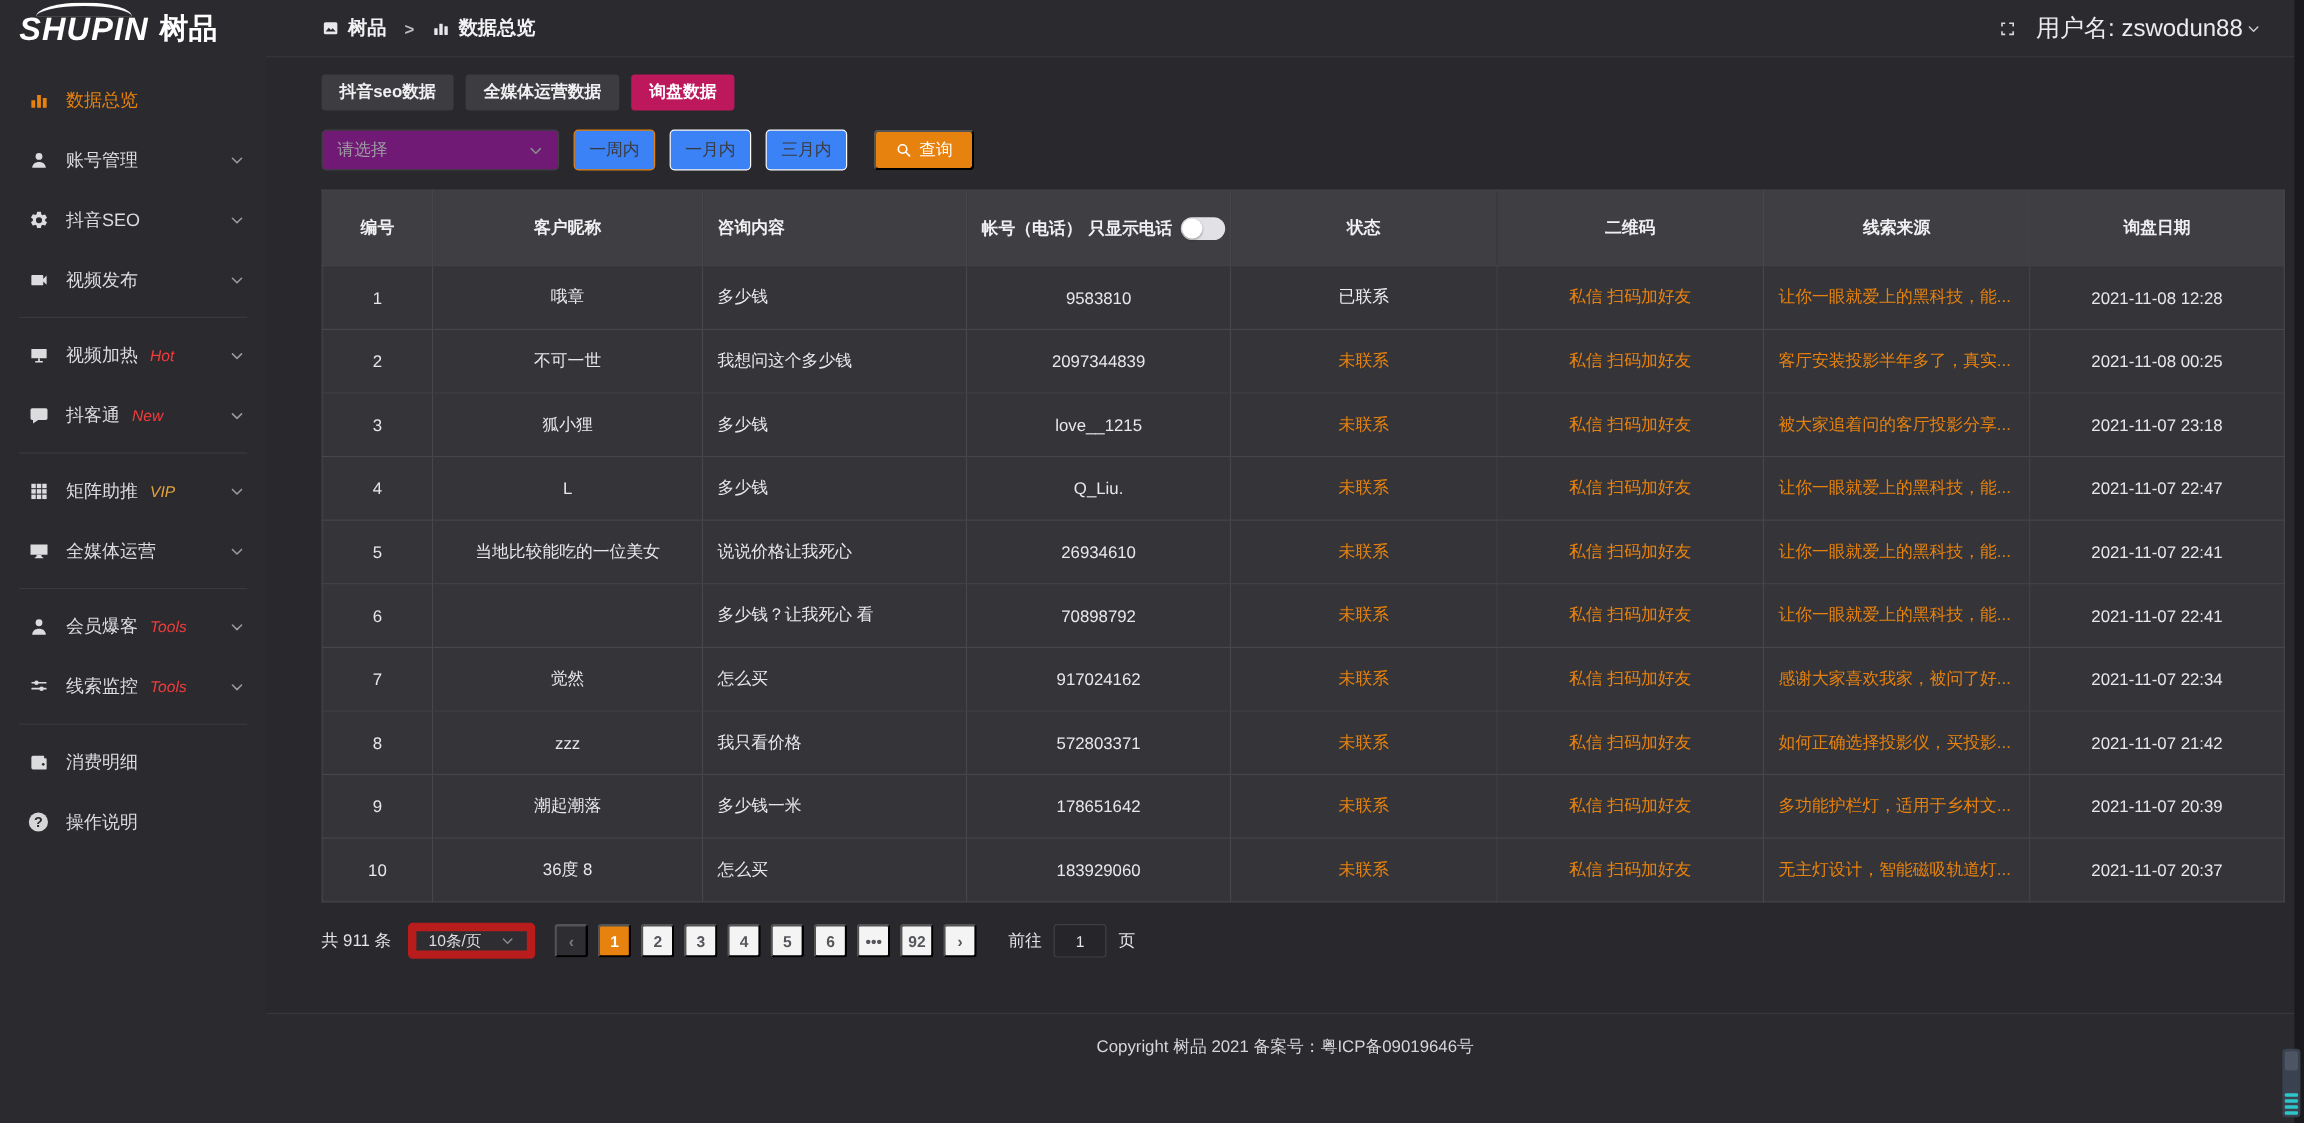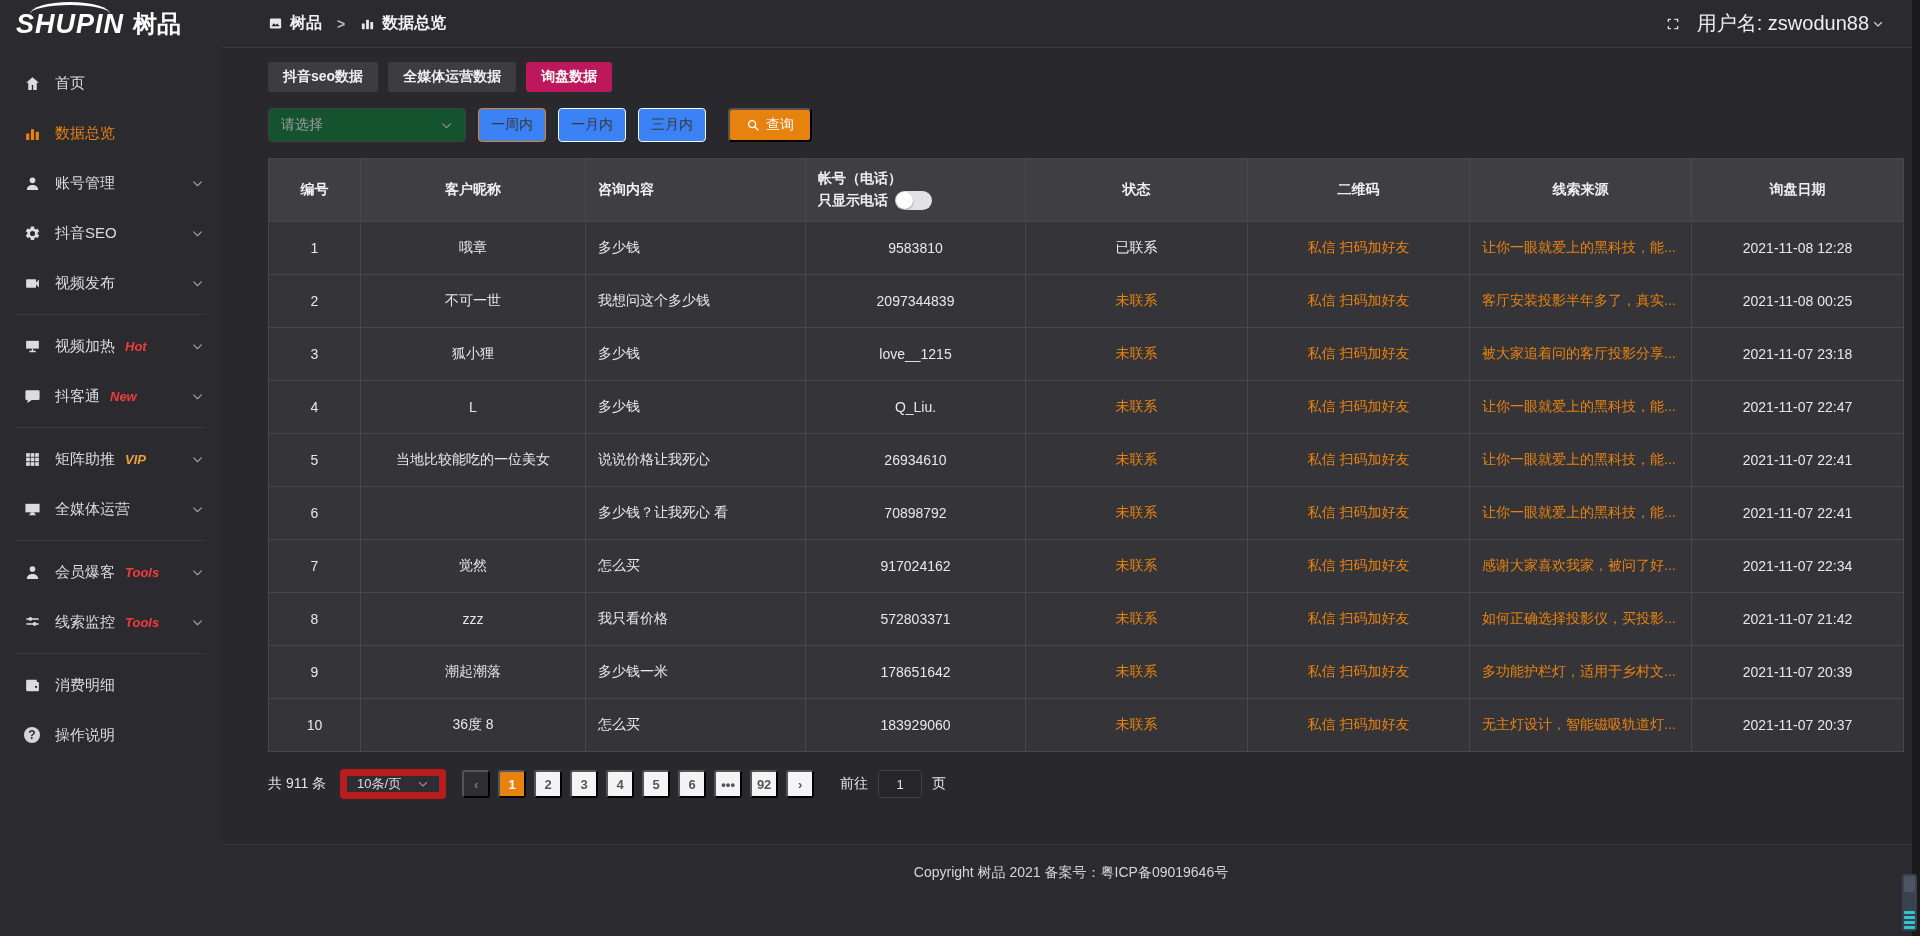--- a/index.html
+++ b/index.html
@@ -13,21 +13,21 @@
   .sidebar{width:222px;flex-shrink:0;background:#2b2b2f;display:flex;flex-direction:column}
   .logo{height:48px;display:flex;align-items:center;padding-left:16px;gap:9px;flex-shrink:0}
   .logo-en{font-size:27px;font-weight:900;letter-spacing:1px;color:#fff;position:relative;line-height:1;font-style:italic}
   .logo-arc{position:absolute;left:14px;right:14px;top:-9px;height:12px;border-top:3px solid #fff;border-radius:50% 50% 0 0 / 100% 100% 0 0}
   .logo-cn{font-size:24px;font-weight:bold;color:#fff}
   .sb-menu{padding-top:10px;flex:1}
   .sb-item{height:50px;display:flex;align-items:center;padding:0 18px 0 24px;font-size:15px;color:#dcdcdf;cursor:pointer}
   .sb-item.active{color:#e8820e}
   .sb-icon{width:17px;height:17px;margin-right:14px;display:inline-flex;flex-shrink:0}
   .sb-icon svg{width:100%;height:100%}
-  .badge{margin-left:10px;font-style:italic;font-weight:bold;font-size:13px}
+  .badge{margin-left:10px;font-style:italic;font-weight:normal;font-size:13px}
   .badge.red{color:#f23c3c}
   .badge.gold{color:#e6a23c}
   .sb-chevron{margin-left:auto;width:13px;height:13px;color:#9a9a9e;display:inline-flex}
   .sb-chevron svg{width:100%;height:100%}
   .sb-divider{height:1px;background:#3a3a3e;margin:6px 16px}
   .help-circle{width:16px;height:16px;border-radius:50%;background:#d6d6d9;color:#2b2b2f;font-size:12px;font-weight:bold;display:flex;align-items:center;justify-content:center}
   
   .main{flex:1;display:flex;flex-direction:column;min-width:0}
   .topbar{height:48px;background:#2b2b2f;border-bottom:1px solid #3a3a3e;display:flex;align-items:center;padding:0 36px 0 46px;flex-shrink:0}
   .breadcrumb{display:flex;align-items:center;gap:7px;font-size:16px;font-weight:bold;color:#f2f2f4}
@@ -40,38 +40,38 @@
   .user-chip{display:flex;align-items:center;gap:3px;cursor:pointer}
   .user-chevron{width:12px;height:12px;display:inline-flex;color:#cfcfd2}
   .user-chevron svg{width:100%;height:100%}
   .content{flex:1;padding:14px 16px 0 46px;background:#29292d;overflow:hidden}
   
   .tab-bar{display:flex;gap:10px}
   .tab{height:30px;padding:0 15px;display:flex;align-items:center;background:#3d3d41;color:#f0f0f2;font-size:14px;font-weight:bold;border-radius:3px;cursor:pointer}
   .tab.active{background:#be185d;color:#fff}
   
   .filter-row{margin-top:16px;display:flex;align-items:center;gap:12px}
-  .select{width:198px;height:34px;background:#14532d;border:1px solid #3f3f44;border-radius:4px;display:flex;align-items:center;padding:0 12px;color:#9c9ca1;font-size:14px;cursor:pointer}
+  .select{width:198px;height:34px;background:#701a75;border:1px solid #3f3f44;border-radius:4px;display:flex;align-items:center;padding:0 12px;color:#9c9ca1;font-size:14px;cursor:pointer}
   .select .chev{margin-left:auto;width:13px;height:13px;color:#8a8a8f;display:inline-flex}
   .select .chev svg{width:100%;height:100%}
   .range-btn{height:34px;min-width:62px;padding:0 12px;background:#3b82f6;border:1px solid #fdfdfd;border-radius:4px;color:#3a3a3e;font-size:14px;display:flex;align-items:center;justify-content:center;cursor:pointer}
   .range-btn.active{border:1px solid #e8820e}
   .search-btn{height:34px;padding:0 16px;margin-left:10px;background:#e8820e;color:#fff;border-radius:4px;display:flex;align-items:center;gap:6px;font-size:14px;cursor:pointer}
   .search-btn .s-icon{width:14px;height:14px;display:inline-flex}
   .search-btn .s-icon svg{width:100%;height:100%}
   
   table{margin-top:16px;border-collapse:collapse;width:100%;table-layout:fixed;font-size:14px}
   th,td{border:1px solid #47474b;padding:0 12px;overflow:hidden;white-space:nowrap;text-overflow:ellipsis}
   thead th{background:#3f3f43;height:63px;font-weight:bold;color:#f0f0f2;text-align:center}
   tbody td{background:#353539;color:#e8e8ea;height:53px;text-align:center}
   .t-left{text-align:left !important}
   .link{color:#e8820e;cursor:pointer}
   .status-no{color:#e8820e}
   .status-yes{color:#f0f0f2}
-  .th-stack{display:flex;flex-direction:column;align-items:flex-start;gap:5px;line-height:1.2}
+  .th-stack{display:flex;align-items:center;gap:5px;line-height:1.2}
   .th-sub{display:flex;align-items:center}
   .toggle{width:37px;height:19px;background:#e2e2e6;border-radius:10px;position:relative;display:inline-block;margin-left:7px;cursor:pointer}
   .toggle::after{content:'';position:absolute;left:1px;top:1px;width:17px;height:17px;background:#fff;border-radius:50%;box-shadow:0 1px 2px rgba(0,0,0,.35)}
   
   .pagination{margin-top:17px;display:flex;align-items:center;font-size:14px;color:#e4e4e6}
   .total-label{margin-right:14px}
   .page-size-select{width:106px;height:30px;background:#2e2e32;border:7px solid #b91c1c;border-radius:4px;display:flex;align-items:center;padding:0 10px;color:#dcdcdf;font-size:13px;margin-right:16px;cursor:pointer}
   .page-size-select .chev{margin-left:auto;width:12px;height:12px;color:#8a8a8f;display:inline-flex}
   .page-size-select .chev svg{width:100%;height:100%}
   .pg-btn{min-width:28px;height:28px;border-radius:3px;background:#f4f4f5;color:#55565a;display:flex;align-items:center;justify-content:center;font-size:13px;font-weight:bold;cursor:pointer;margin-right:8px;padding:0 4px}
@@ -89,28 +89,20 @@
 </style>
 </head>
 <body>
 
 <aside class="sidebar">
   <div class="logo">
     <span class="logo-en"><span class="logo-arc"></span><span>SHUPIN</span></span>
     <span class="logo-cn">树品</span>
   </div>
   <nav class="sb-menu">
-      <div class="sb-item">
-        <span class="sb-icon">
-          <svg viewBox="0 0 24 24" fill="currentColor">
-            <path d="M12 3l9 8h-3v10h-5v-7h-2v7H6V11H3z"></path>
-          </svg>
-        </span>
-        <span>首页</span>
-      </div>
       <div class="sb-item active">
         <span class="sb-icon">
           <svg viewBox="0 0 24 24" fill="currentColor">
             <rect x="3" y="12" width="4.5" height="9" rx="0.5"></rect>
             <rect x="9.75" y="6" width="4.5" height="15" rx="0.5"></rect>
             <rect x="16.5" y="9.5" width="4.5" height="11.5" rx="0.5"></rect>
           </svg>
         </span>
         <span>数据总览</span>
       </div>

